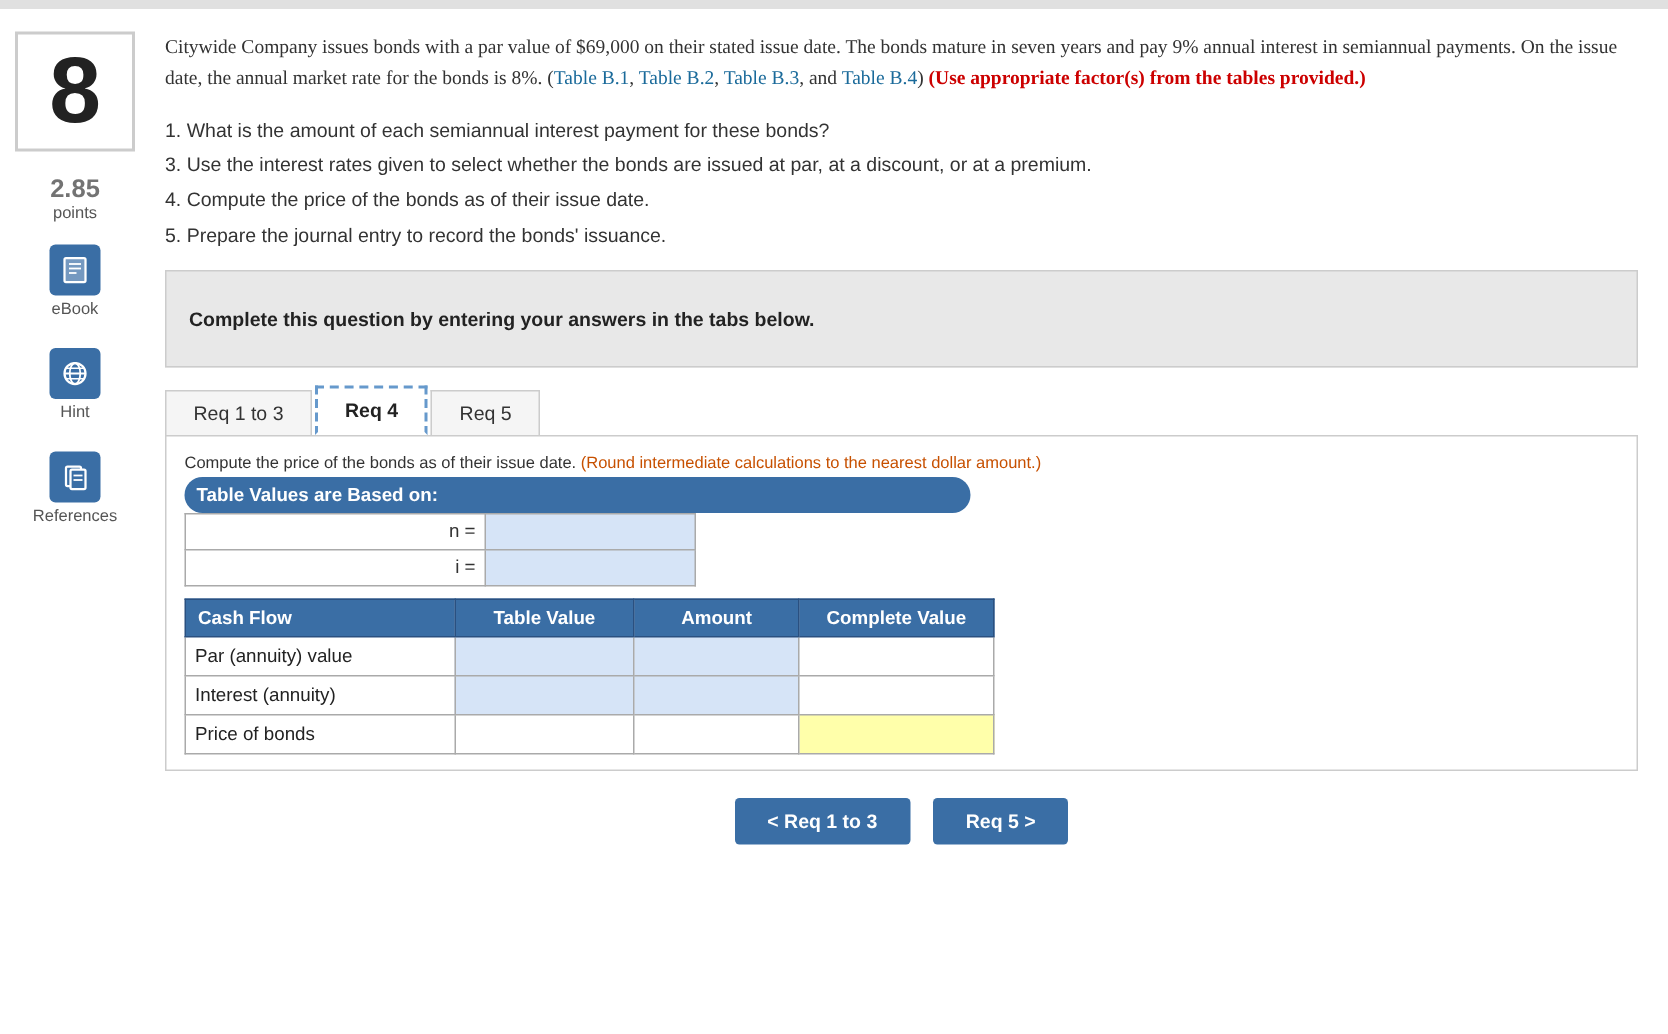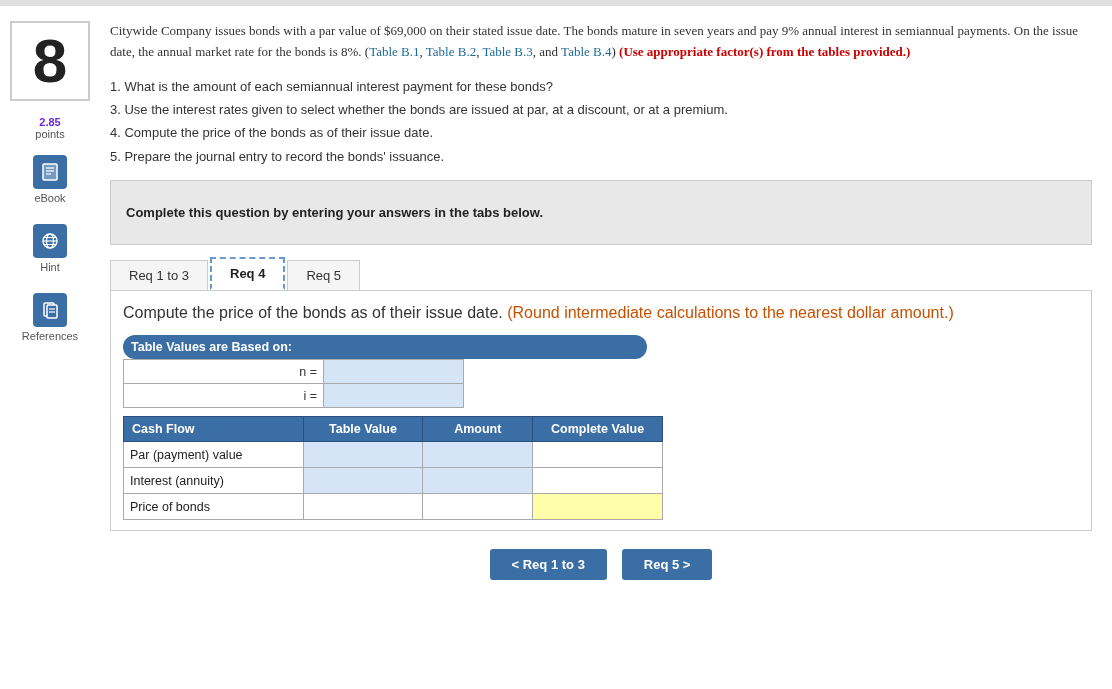--- a/index.html
+++ b/index.html
@@ -35,23 +35,23 @@
       line-height: 1;
       border: 2px solid #ccc;
       width: 80px;
       height: 80px;
       display: flex;
       align-items: center;
       justify-content: center;
       margin-bottom: 5px;
     }
     .points-label {
-      font-size: 11px;
-      font-weight: bold;
-      color: #6d28d9;
+      font-size: 17px;
+      font-weight: bold;
+      color: #737373;
       text-align: center;
     }
     .points-value {
       font-size: 11px;
       color: #555;
       text-align: center;
     }
     .sidebar-tool {
       display: flex;
       flex-direction: column;
@@ -134,23 +134,22 @@
       position: relative;
       z-index: 2;
     }
     .tab-content {
       border: 1px solid #ccc;
       border-top: 1px solid #ccc;
       padding: 10px 12px;
       background: #fff;
     }
     .instruction-blue {
-      font-size: 16px;
+      font-size: 11px;
       color: #333;
-      margin-bottom: 10px;
       line-height: 1.5;
     }
     .instruction-blue span.orange {
       color: #c75000;
     }
     .table-values-header {
       background: #3a6ea5;
       color: #fff;
       font-weight: bold;
       font-size: 12.5px;
@@ -367,21 +366,21 @@
           <tr>
             <th style="width:180px;">Cash Flow</th>
             <th class="center" style="width:120px;">Table Value</th>
             <th class="center" style="width:110px;">Amount</th>
             <th class="center" style="width:130px;">Complete Value</th>
           </tr>
         </thead>
         <tbody>
 
           <tr>
-            <td>Par (payment) value</td>
+            <td>Par (annuity) value</td>
             <td class="input-cell">
               <input type="text" value="" style="">
             </td>
             <td class="input-cell">
               <input type="text" value="" style="">
             </td>
             <td></td>
           </tr>
 
           <tr>

